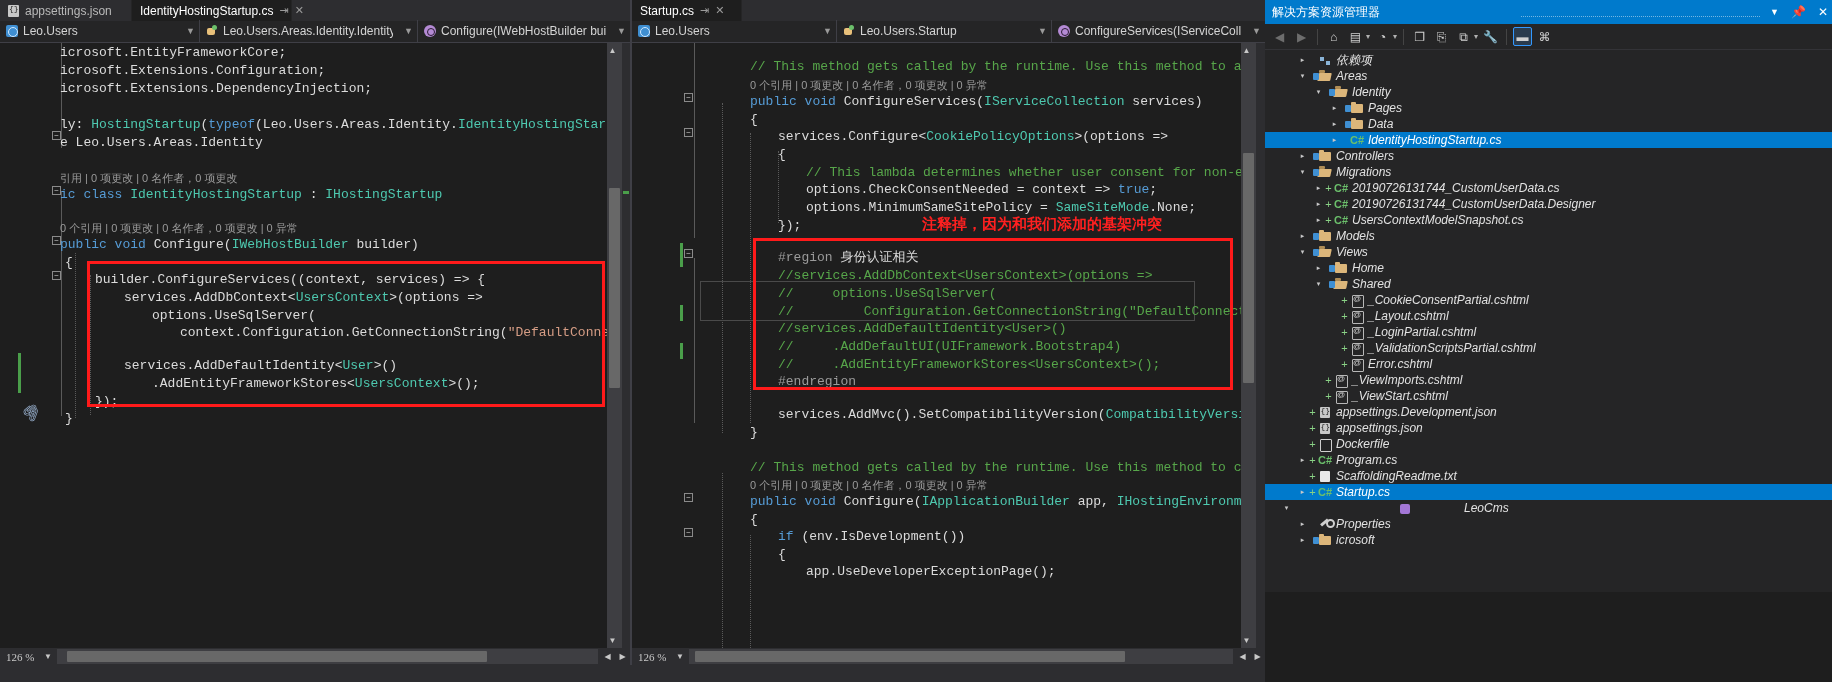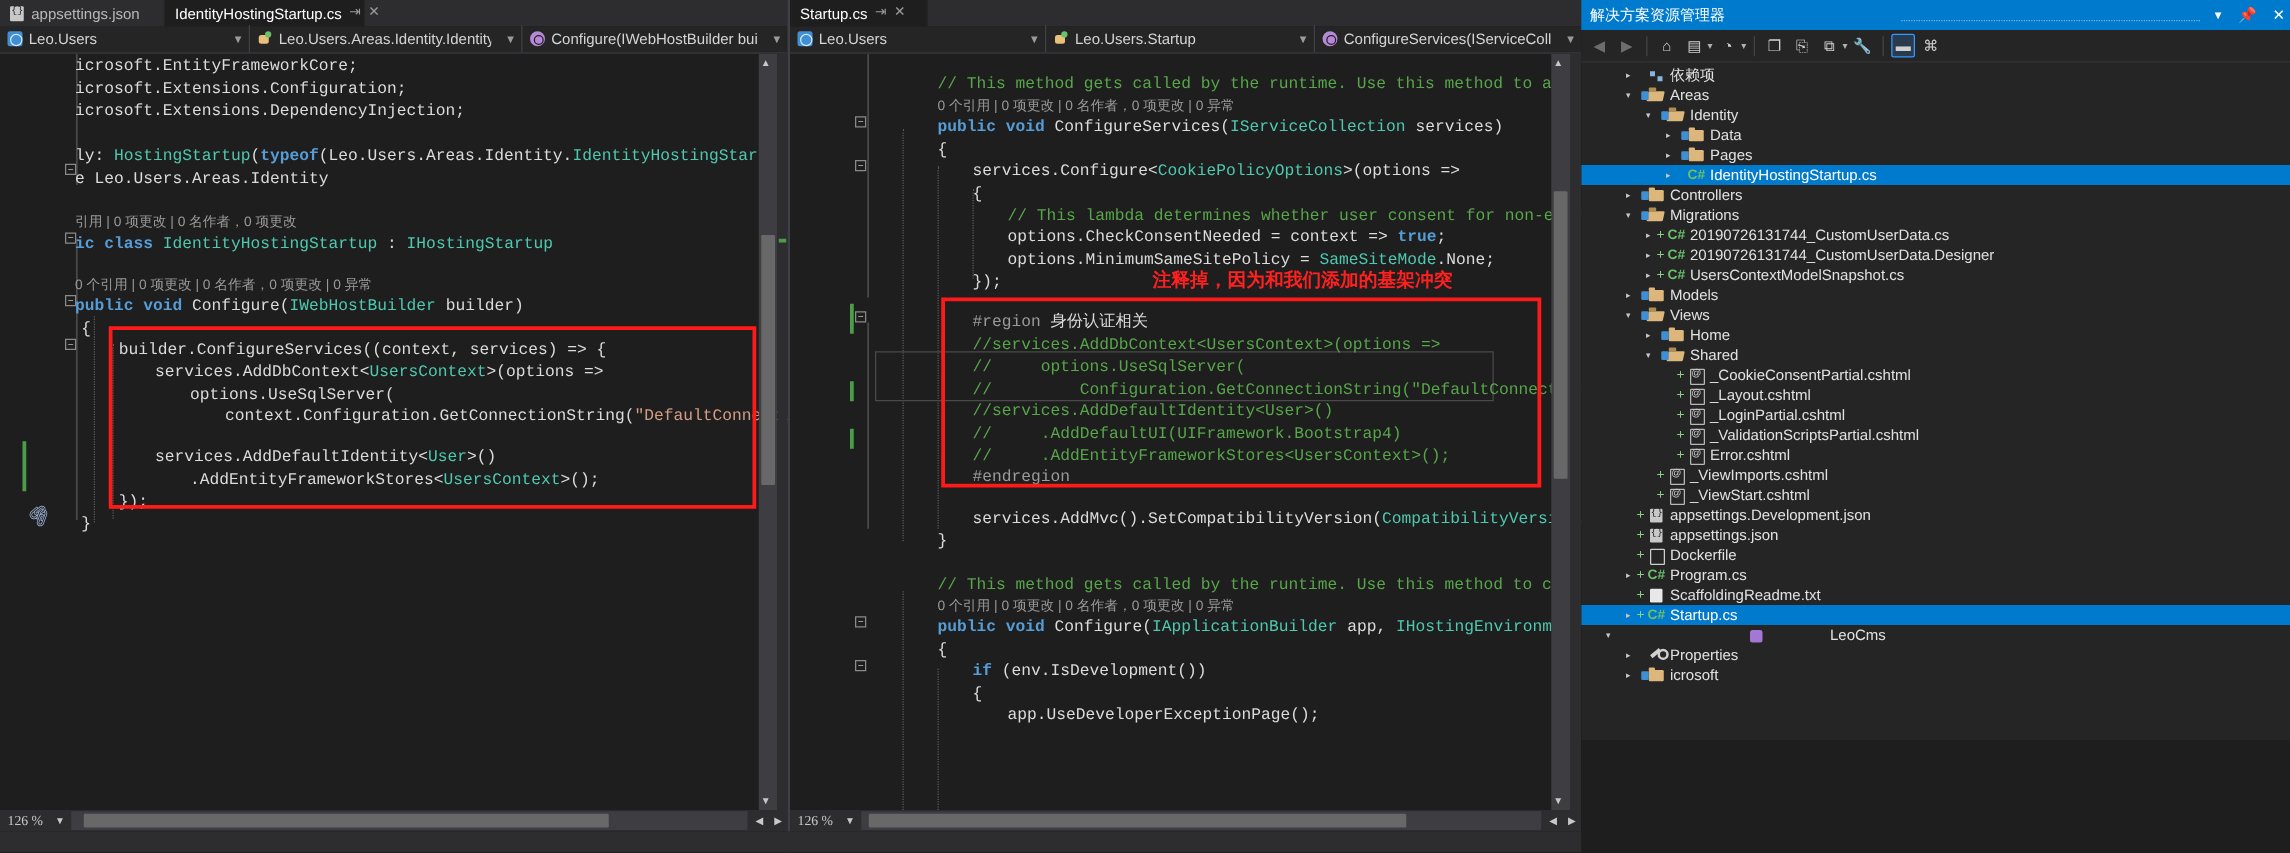--- a/index.html
+++ b/index.html
@@ -46,21 +46,21 @@
   .ico-json:after{content:"{}";position:absolute;left:1px;top:-1px;font-size:8px;color:#1e1e1e;font-family:"Liberation Mono",monospace;}
 
   
   .editor { position:relative; background:#1e1e1e; overflow:hidden; }
   .code {
     position:absolute; top:0; left:0; right:0; bottom:0;
     font-family:"Liberation Mono", monospace; font-size:13px; line-height:18px;
     white-space:pre; color:#d4d4d4;
   }
   .code .ln { position:absolute; left:0; white-space:pre; }
-  .kw   { color:#569cd6;font-weight:bold; }
+  .kw   { color:#569cd6; }
   .typ  { color:#4ec9b0; }
   .str  { color:#d69d85; }
   .cmt  { color:#57a64a; }
   .ppr  { color:#9b9b9b; }
   .hint { color:#9a9a9a; font-family:"Liberation Sans",sans-serif; font-size:11px; }
   .plain{ color:#dcdcdc; }
 
   .collapse {
     position:absolute; width:9px; height:9px; border:1px solid #8a8a8a; color:#c8c8c8;
     font-size:8px; line-height:7px; text-align:center; background:#1e1e1e; cursor:pointer;
@@ -102,21 +102,21 @@
   .tbsep { width:1px; height:16px; background:#444; margin:0 3px; }
   .sesearch {
     height:23px; background:#252526; border:1px solid #3f3f46; margin:3px 4px 2px 4px;
     display:flex; align-items:center; color:#7d7d7d; font-size:12px; padding:0 5px;
   }
   .setree { flex:1; overflow:hidden; padding-top:2px; font-size:12px; }
   .row { height:16px; display:flex; align-items:center; white-space:nowrap; cursor:pointer; color:#e2e2e2;}
   .row.sel { background:#007acc; color:#fff; }
   .row .arrow { width:11px; text-align:center; color:#c8c8c8; font-size:7px; flex:0 0 11px;}
   .row .plus  { width:9px; text-align:center; color:#89d185; font-size:11px; flex:0 0 9px; }
-  .row .lbl { padding-left:4px; }
+  .row .lbl { padding-left:4px;font-style:italic; }
   .fi { width:14px; height:13px; flex:0 0 14px; position:relative; margin-left:1px;}
   .fi-folder:before{content:"";position:absolute;left:1px;top:2px;width:12px;height:9px;background:#dcb67a;border-radius:1px;}
   .fi-folder:after{content:"";position:absolute;left:1px;top:0px;width:5px;height:3px;background:#dcb67a;border-radius:1px;}
   .fi-folderopen:before{content:"";position:absolute;left:0px;top:3px;width:13px;height:8px;background:#dcb67a;transform:skewX(-12deg);border-radius:1px;}
   .fi-folderopen:after{content:"";position:absolute;left:1px;top:0px;width:6px;height:3px;background:#b08d55;border-radius:1px;}
   .fi-cs{color:#6bbf6b;font-size:11px;font-weight:bold;line-height:13px;text-align:center;}
   .fi-cshtml:before{content:"";position:absolute;left:2px;top:1px;width:10px;height:11px;border:1px solid #b8b8b8;border-radius:1px;}
   .fi-cshtml:after{content:"@";position:absolute;left:3px;top:0px;font-size:8px;color:#cfcfcf;}
   .fi-json:before{content:"";position:absolute;left:2px;top:1px;width:10px;height:11px;background:#c8c8c8;border-radius:1px;}
   .fi-json:after{content:"{}";position:absolute;left:2.5px;top:0px;font-size:8px;color:#1e1e1e;font-family:"Liberation Mono",monospace;}
@@ -341,29 +341,29 @@
             <span class="lockdot"></span>
           </span>
           <span class="lbl">Identity</span>
         </div>
         <div class="row" style="padding-left: 64px;">
           <span class="arrow">▸</span>
           <span class="plus"></span>
           <span class="fi fi-folder">
             <span class="lockdot"></span>
           </span>
+          <span class="lbl">Pages</span>
+        </div>
+        <div class="row" style="padding-left: 64px;">
+          <span class="arrow">▸</span>
+          <span class="plus"></span>
+          <span class="fi fi-folder">
+            <span class="lockdot"></span>
+          </span>
           <span class="lbl">Data</span>
-        </div>
-        <div class="row" style="padding-left: 64px;">
-          <span class="arrow">▸</span>
-          <span class="plus"></span>
-          <span class="fi fi-folder">
-            <span class="lockdot"></span>
-          </span>
-          <span class="lbl">Pages</span>
         </div>
         <div class="row sel" style="padding-left: 64px;">
           <span class="arrow">▸</span>
           <span class="plus"></span>
           <span class="fi fi-cs">C#</span>
           <span class="lbl">IdentityHostingStartup.cs</span>
         </div>
         <div class="row" style="padding-left: 32px;">
           <span class="arrow">▸</span>
           <span class="plus"></span>

